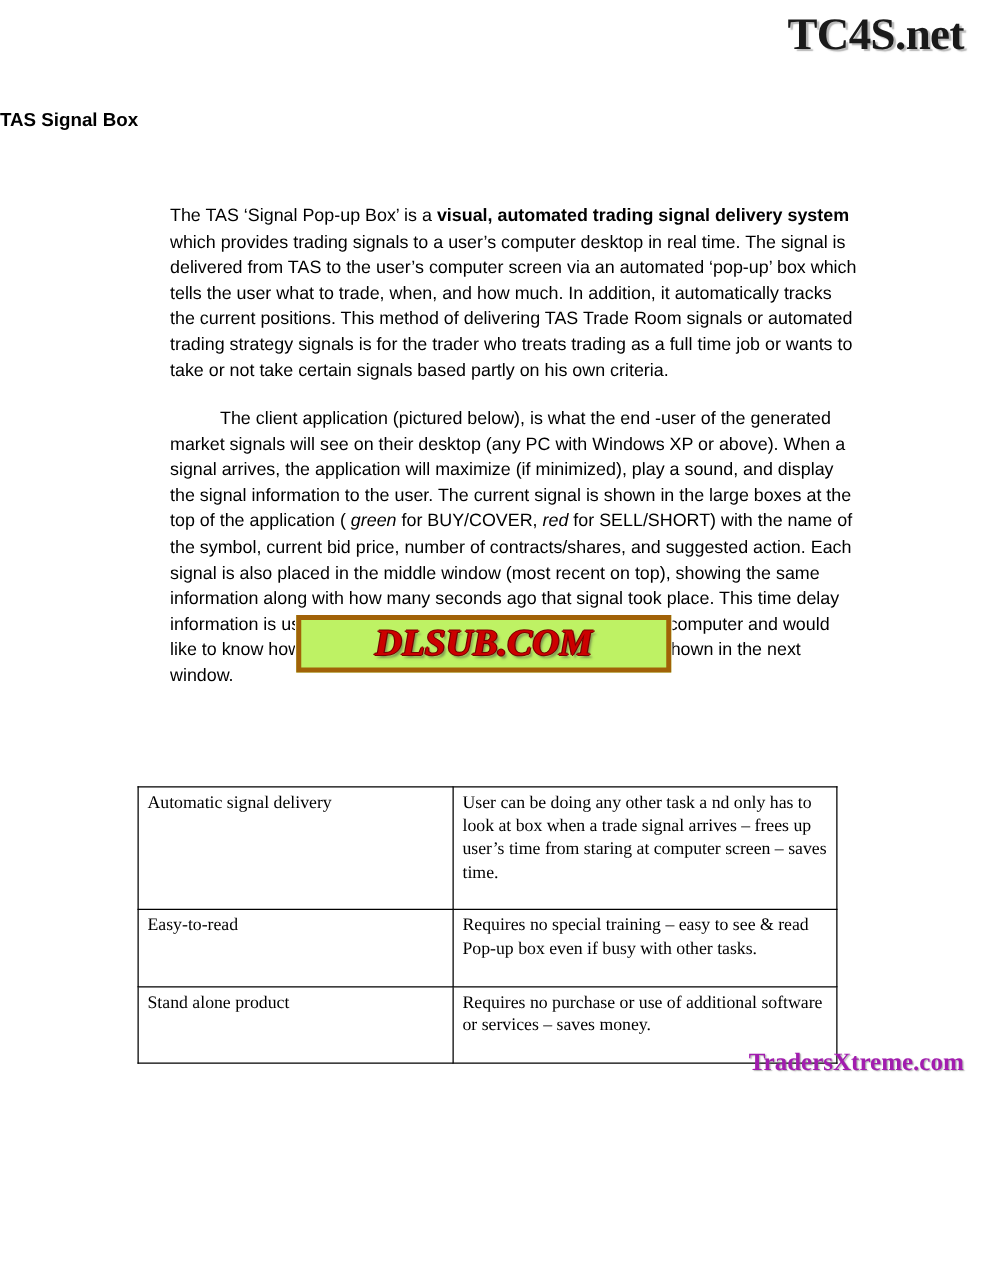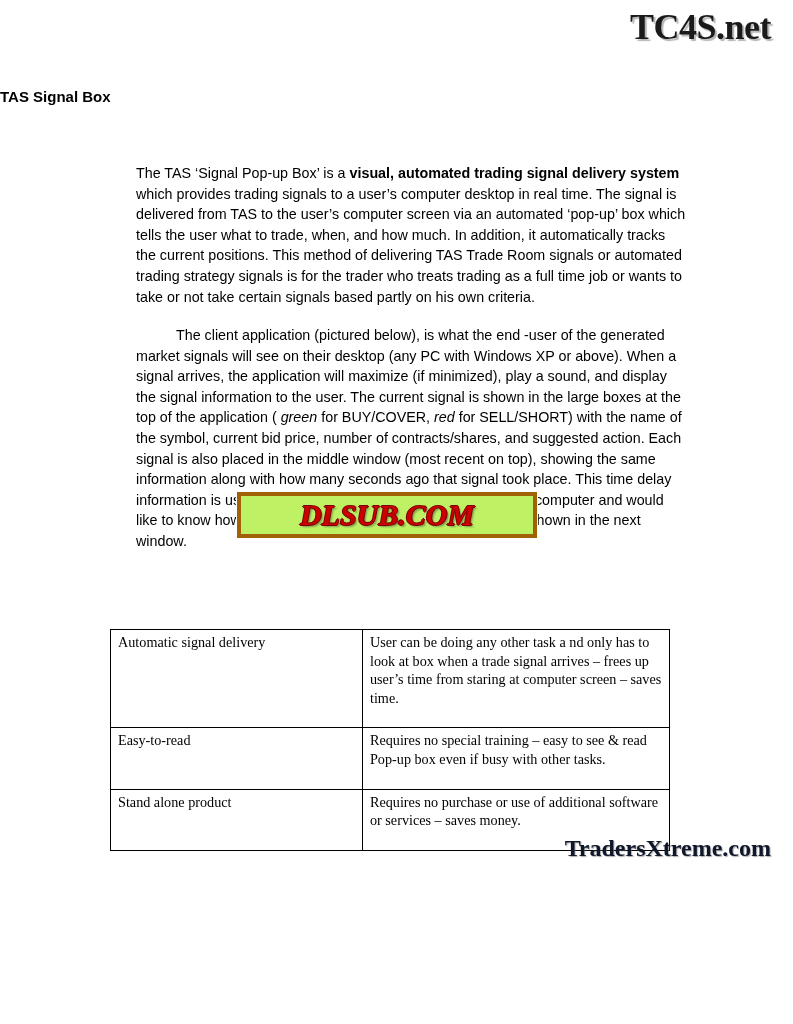--- a/index.html
+++ b/index.html
@@ -114,23 +114,23 @@
   }
   .feature-table td.col-left { width: 243px; }
   .feature-table td.col-right { width: 300px; }
 
   
   .footer-logo {
     position: absolute;
     bottom: 18px;
     right: 22px;
     font-family: "Liberation Serif", serif;
-    font-size: 24px;
+    font-size: 20px;
     font-weight: bold;
-    color: #0f172a;
+    color: #a21caf;
     text-shadow: 1px 1px 1px rgba(120,120,120,0.6);
   }
 </style>
 </head>
 <body>
 
 <div class="page">
 
   <div class="header-logo">TC4S.net</div>
 

